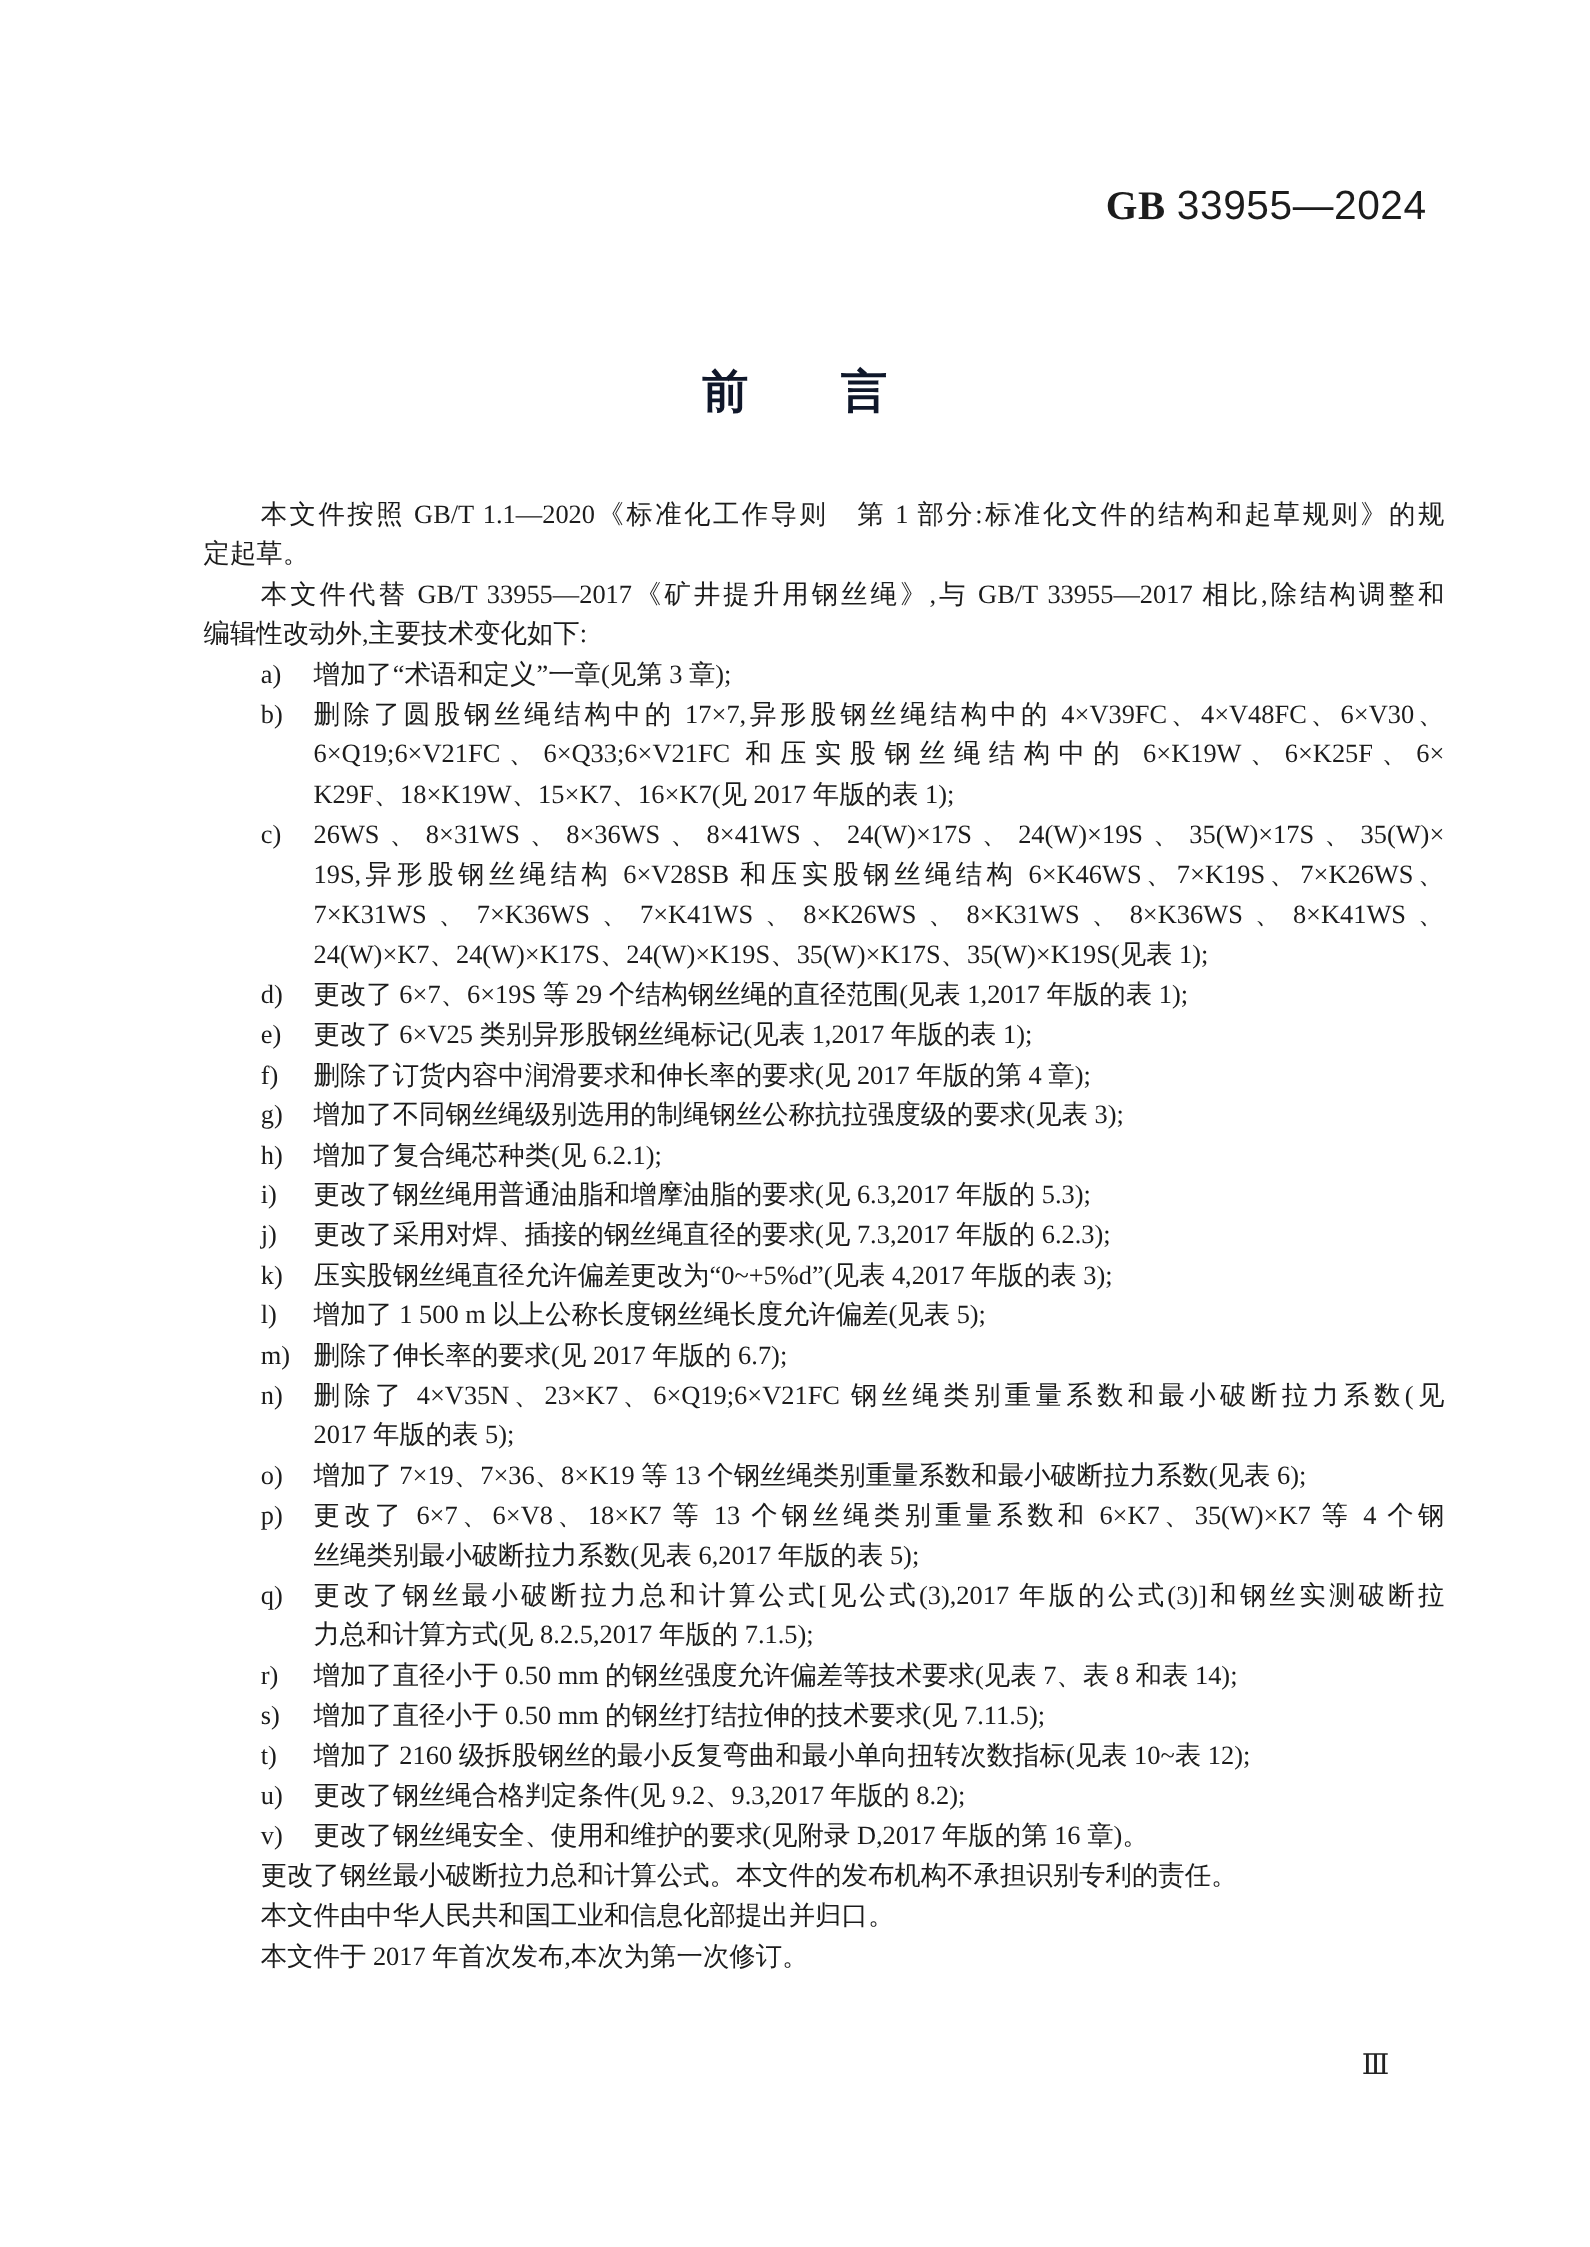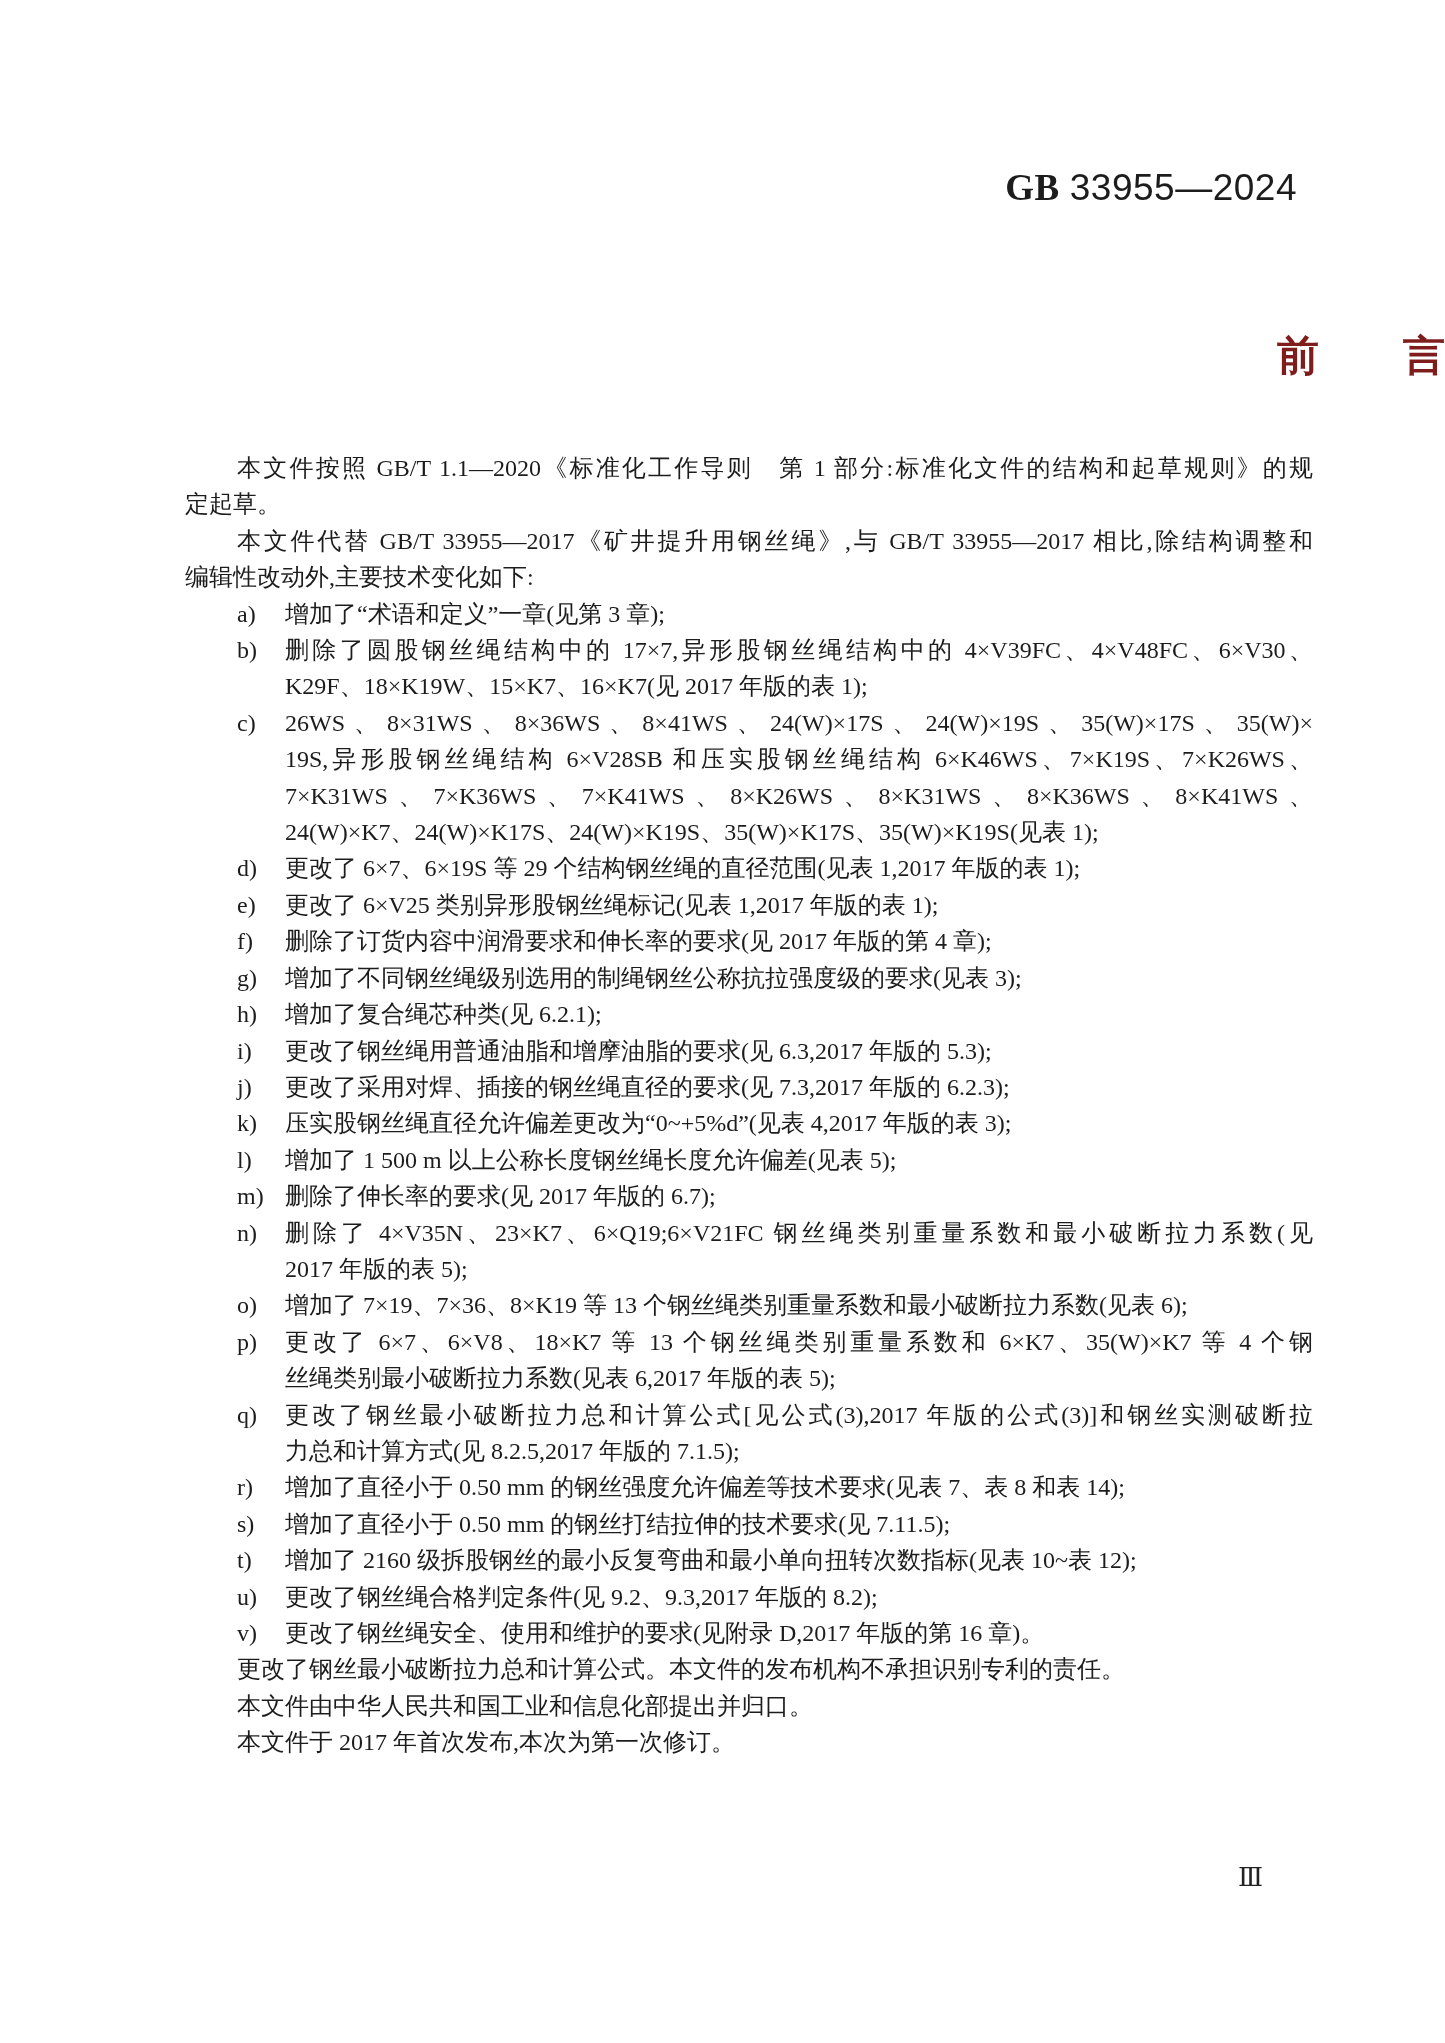--- a/index.html
+++ b/index.html
@@ -28,25 +28,25 @@
   .doc-code .number {
     font-family: "Liberation Sans", "DejaVu Sans", sans-serif;
     font-weight: 400;
   }
   .page-title {
     position: absolute;
     top: 328px;
     left: 0;
     width: 100%;
     margin: 0;
-    text-align: right;
+    text-align: center;
     font-size: 42px;
     font-weight: 700;
     font-family: "Liberation Sans", "DejaVu Sans", sans-serif;
-    color: #7f1d1d;
+    color: #0f172a;
   }
   .body-text {
     position: absolute;
     left: 185px;
     top: 450px;
     width: 1128px;
     font-size: 24px;
     line-height: 36.4px;
   }
   .line { margin: 0; }
@@ -86,20 +86,21 @@
     <div class="line">编辑性改动外,主要技术变化如下:</div>
 
     <div class="item">
       <span class="item-label">a)</span>
       <div class="line">增加了“术语和定义”一章(见第 3 章);</div>
     </div>
 
     <div class="item">
       <span class="item-label">b)</span>
       <div class="line fill">删除了圆股钢丝绳结构中的 17×7,异形股钢丝绳结构中的 4×V39FC、4×V48FC、6×V30、</div>
+      <div class="line fill">6×Q19;6×V21FC、6×Q33;6×V21FC 和压实股钢丝绳结构中的 6×K19W、6×K25F、6×</div>
       <div class="line">K29F、18×K19W、15×K7、16×K7(见 2017 年版的表 1);</div>
     </div>
 
     <div class="item">
       <span class="item-label">c)</span>
       <div class="line fill">26WS、8×31WS、8×36WS、8×41WS、24(W)×17S、24(W)×19S、35(W)×17S、35(W)×</div>
       <div class="line fill">19S,异形股钢丝绳结构 6×V28SB 和压实股钢丝绳结构 6×K46WS、7×K19S、7×K26WS、</div>
       <div class="line fill">7×K31WS、7×K36WS、7×K41WS、8×K26WS、8×K31WS、8×K36WS、8×K41WS、</div>
       <div class="line">24(W)×K7、24(W)×K17S、24(W)×K19S、35(W)×K17S、35(W)×K19S(见表 1);</div>
     </div>

